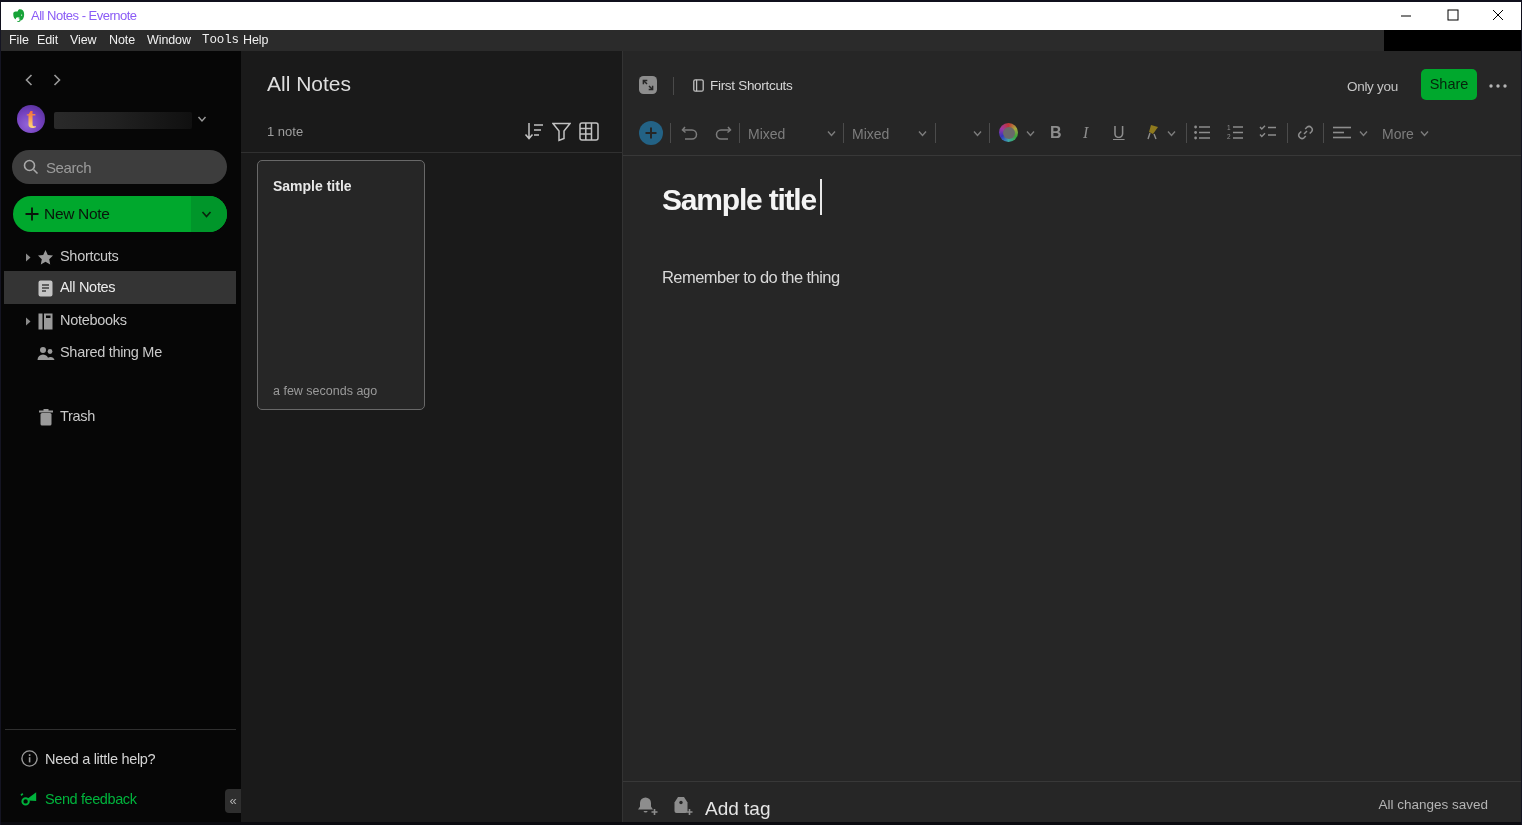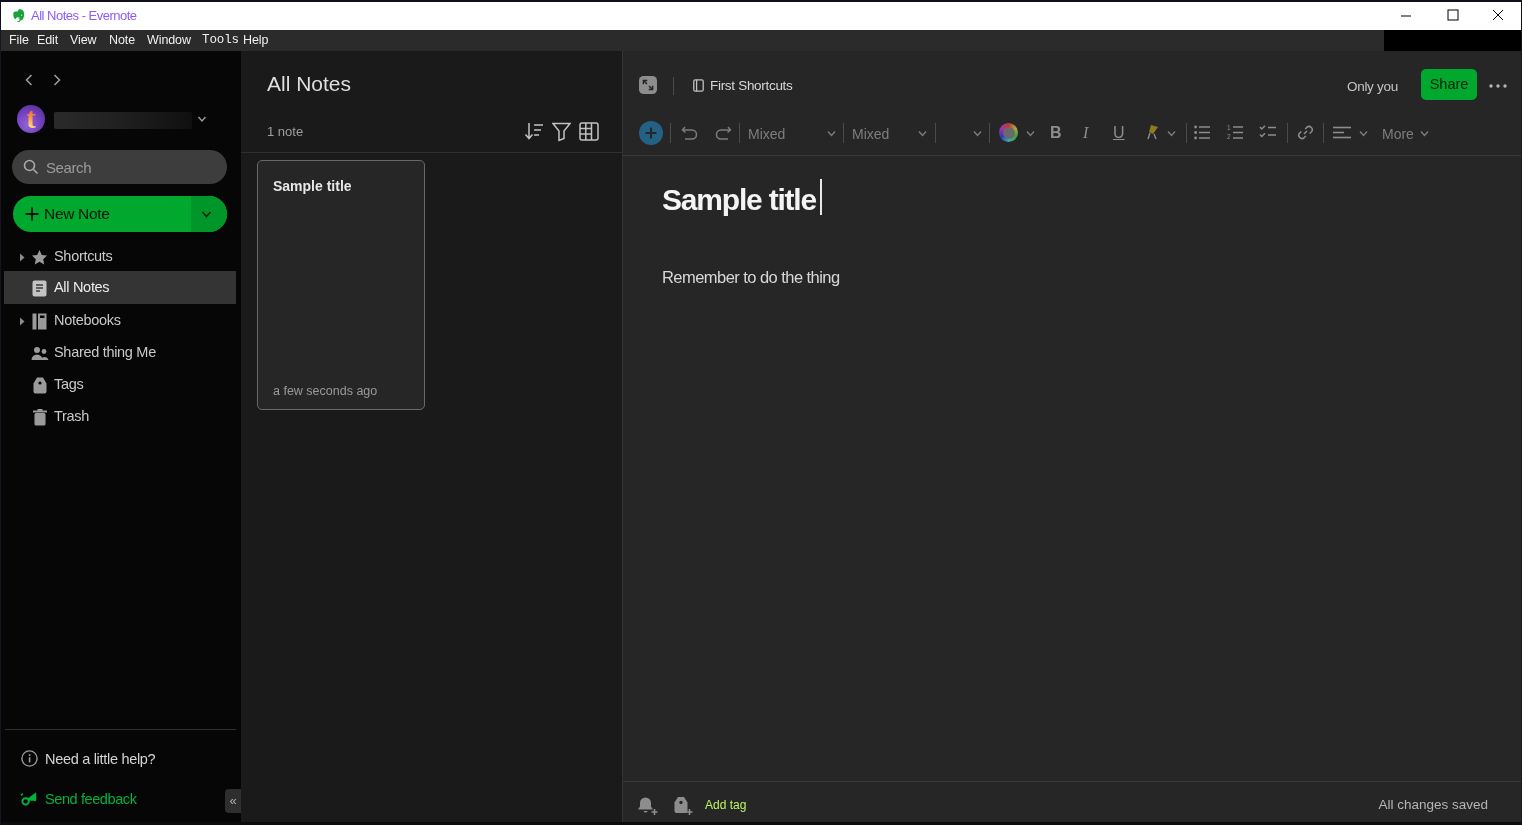--- a/index.html
+++ b/index.html
@@ -31,21 +31,21 @@
             background:linear-gradient(180deg,#ee4f38 5%,#f58a45 40%,#fcc468 70%,#ffe58e 95%);
             -webkit-background-clip:text; background-clip:text; color:transparent; }
   #redacted { left:54px; top:61px; width:138px; height:17px; border-radius:2px;
               background:linear-gradient(90deg,#2a2a2a 0%, #222 40%, #101010 100%); }
   #searchbox { left:12px; top:99px; width:215px; height:34px; border-radius:17px; background:#3d3d3d; }
   #searchtext { left:46px; top:108px; font-size:15px; letter-spacing:-0.4px; color:#9b9b9b; }
   #newnote { left:13px; top:145px; width:214px; height:36px; border-radius:18px; background:#00a82d; overflow:hidden; }
   #newnote .dd { position:absolute; right:0; top:0; width:36px; height:36px; background:#00962a; }
   #newnotetext { left:44px; top:154px; font-size:15.5px; letter-spacing:-0.3px; color:#09150b; font-weight:400; }
 
-  .navrow { left:8px; width:243px; height:32px;text-align:center; }
+  .navrow { left:14px; width:243px; height:32px;text-align:center; }
   .navtext { position:absolute; left:46px; top:7px; font-size:14.5px; letter-spacing:-0.3px; color:#c9c9c9; }
   #navsel { left:4px; top:220px; width:232px; height:33px; background:#343434; }
 
   #sbdivider { left:5px; top:678px; width:231px; height:1px; background:#2f2f2f; }
   #needhelp { left:45px; top:700px; font-size:14.5px; letter-spacing:-0.3px; color:#d4d4d4; }
   #sendfb { left:45px; top:740px; font-size:14.5px; letter-spacing:-0.4px; color:#00b33c; }
   #collapse { left:225px; top:738px; width:16px; height:24px; background:#2e2e2e; border-radius:4px 0 0 4px; color:#b0b0b0; font-size:13px; text-align:center; line-height:23px; }
 
   
   #mp-title { left:26px; top:20.5px; font-size:21px; color:#dedede; }
@@ -69,21 +69,21 @@
   .tbB { position:absolute; font-size:16px; color:#8d8d8d; }
   #ed-divider { left:0px; top:104px; width:899px; height:1px; background:#383838; }
 
   
   #notetitle { left:39px; top:132px; font-size:30px; font-weight:700; letter-spacing:-1.2px; color:#f4f4f4; }
   #cursor { left:197px; top:128px; width:1.5px; height:36px; background:#e8e8e8; }
   #notebody { left:39px; top:185px; font-size:16.5px; letter-spacing:-0.55px; color:#d8d8d8;margin-top:32px; }
 
   
   #eb-divider { left:0px; top:730px; width:899px; height:1px; background:#383838; }
-  #addtag { left:82px; top:747px; font-size:12px; color:#bef264; }
+  #addtag { left:82px; top:747px; font-size:19px; color:#e5e5e5; }
   #saved { right:34px; top:746px; font-size:13.5px; color:#b4b4b4; }
 </style>
 </head>
 <body>
   <div class="abs" id="titlebar"></div>
   <svg class="abs" id="evicon" width="13" height="14" viewBox="0 0 26 28" style="left:12px;top:8px;">
     <path fill="#17a338" d="M2.5 11.5 C2.5 9 4.3 7.3 7 7.1 L10.5 6.9 C11.4 6.85 11.85 6.4 11.95 5.5 C12.2 3.5 13.8 2.4 15.9 2.4 C20.9 2.4 24.3 5.6 24.3 12.6 C24.3 17.2 23 21.1 21.2 22.9 C20 24.1 18.6 24.7 17.1 24.7 L14.5 24.7 C9.5 24.7 3.9 22.3 2.8 15.6 Z"></path>
     <circle cx="11.8" cy="23.2" r="4.6" fill="#fff"></circle>
     <path fill="#17a338" d="M13.6 20.2 C15.7 20.2 17.3 21.8 17.3 23.9 C17.3 26.2 15.6 27.9 13.3 27.9 C11.5 27.9 10.2 26.9 9.8 25.4 C10.4 26 11.2 26.3 12.1 26.3 C13.9 26.3 15.2 25.1 15.2 23.5 C15.2 22.1 14.2 21.2 12.8 21.2 Z"></path>
     <circle cx="19.2" cy="14.2" r="1.3" fill="#fff"></circle>
@@ -171,27 +171,20 @@
     </div>
     <div class="abs navrow" style="top:286px;">
       <svg class="abs" style="left:23px;top:9px;" width="18" height="15" viewBox="0 0 18 15">
         <circle cx="6" cy="4" r="3" fill="#9a9a9a"></circle>
         <path d="M0.5 14 a5.5 5.5 0 0 1 11 0 Z" fill="#9a9a9a"></path>
         <circle cx="13" cy="5.5" r="2.4" fill="#9a9a9a"></circle>
         <path d="M9.5 14 a4.2 4.2 0 0 1 8 0 Z" fill="#9a9a9a"></path>
       </svg>
       <div class="navtext">Shared thing Me</div>
     </div>
-    <div class="abs navrow" style="top:318px;">
-      <svg class="abs" style="left:25px;top:8px;" width="14" height="17" viewBox="0 0 14 17">
-        <path d="M4 0.5 h6 l3.5 6 v8 a2 2 0 0 1 -2 2 h-9 a2 2 0 0 1 -2 -2 v-8 Z" fill="#9a9a9a"></path>
-        <circle cx="7" cy="6" r="1.6" fill="#060606"></circle>
-      </svg>
-      <div class="navtext">Tags</div>
-    </div>
     <div class="abs navrow" style="top:350px;">
       <svg class="abs" style="left:25px;top:8px;" width="14" height="17" viewBox="0 0 14 17">
         <rect x="1.5" y="4" width="11" height="12.5" rx="1.5" fill="#9a9a9a"></rect>
         <rect x="0" y="1.5" width="14" height="2" fill="#9a9a9a"></rect>
         <rect x="4.5" y="0" width="5" height="2" fill="#9a9a9a"></rect>
       </svg>
       <div class="navtext">Trash</div>
     </div>
 
     <div class="abs" id="sbdivider"></div>

